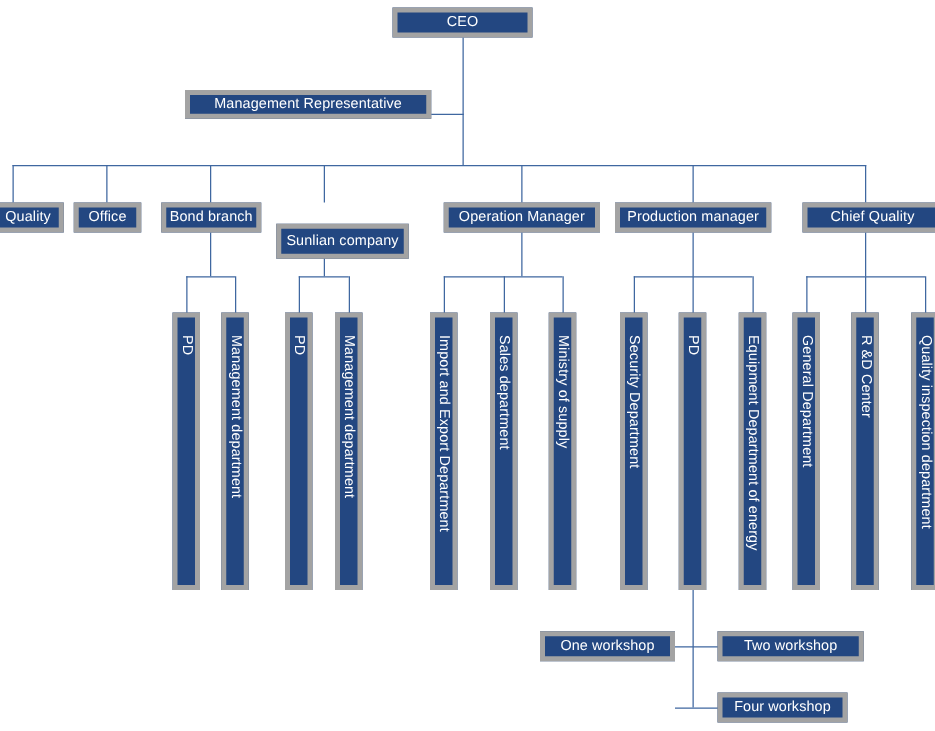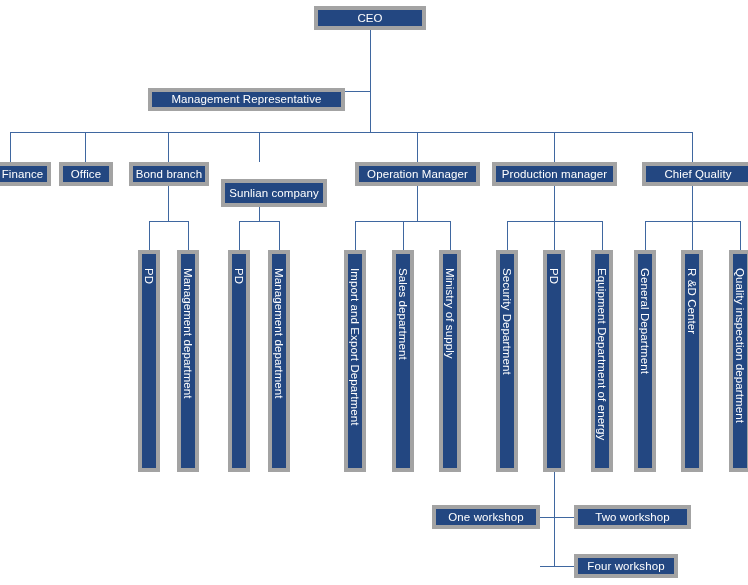--- a/index.html
+++ b/index.html
@@ -97,26 +97,26 @@
   <div class="conn v" style="left:740px; top:221px; height:30px;"></div>
 
   <div class="conn v" style="left:554px; top:472px; height:94px;"></div>
   <div class="conn h" style="left:540px; top:517px; width:72px;"></div>
   <div class="conn h" style="left:540px; top:566px; width:72px;"></div>
 
   <div class="node" style="left:314px; top:6px; width:112px; height:24px;">
     <span>CEO</span>
   </div>
 
-  <div class="node" style="left:148px; top:88px; width:197px; height:23px;">
+  <div class="node" style="left:148px; top:72px; width:197px; height:23px;">
     <span>Management Representative</span>
   </div>
 
   <div class="node" style="left:-6px; top:162px; width:57px; height:24px;">
-    <span>Finance</span>
+    <span>Quality</span>
   </div>
 
   <div class="node" style="left:59px; top:162px; width:54px; height:24px;">
     <span>Office</span>
   </div>
 
   <div class="node" style="left:129px; top:162px; width:80px; height:24px;">
     <span>Bond branch</span>
   </div>
 

